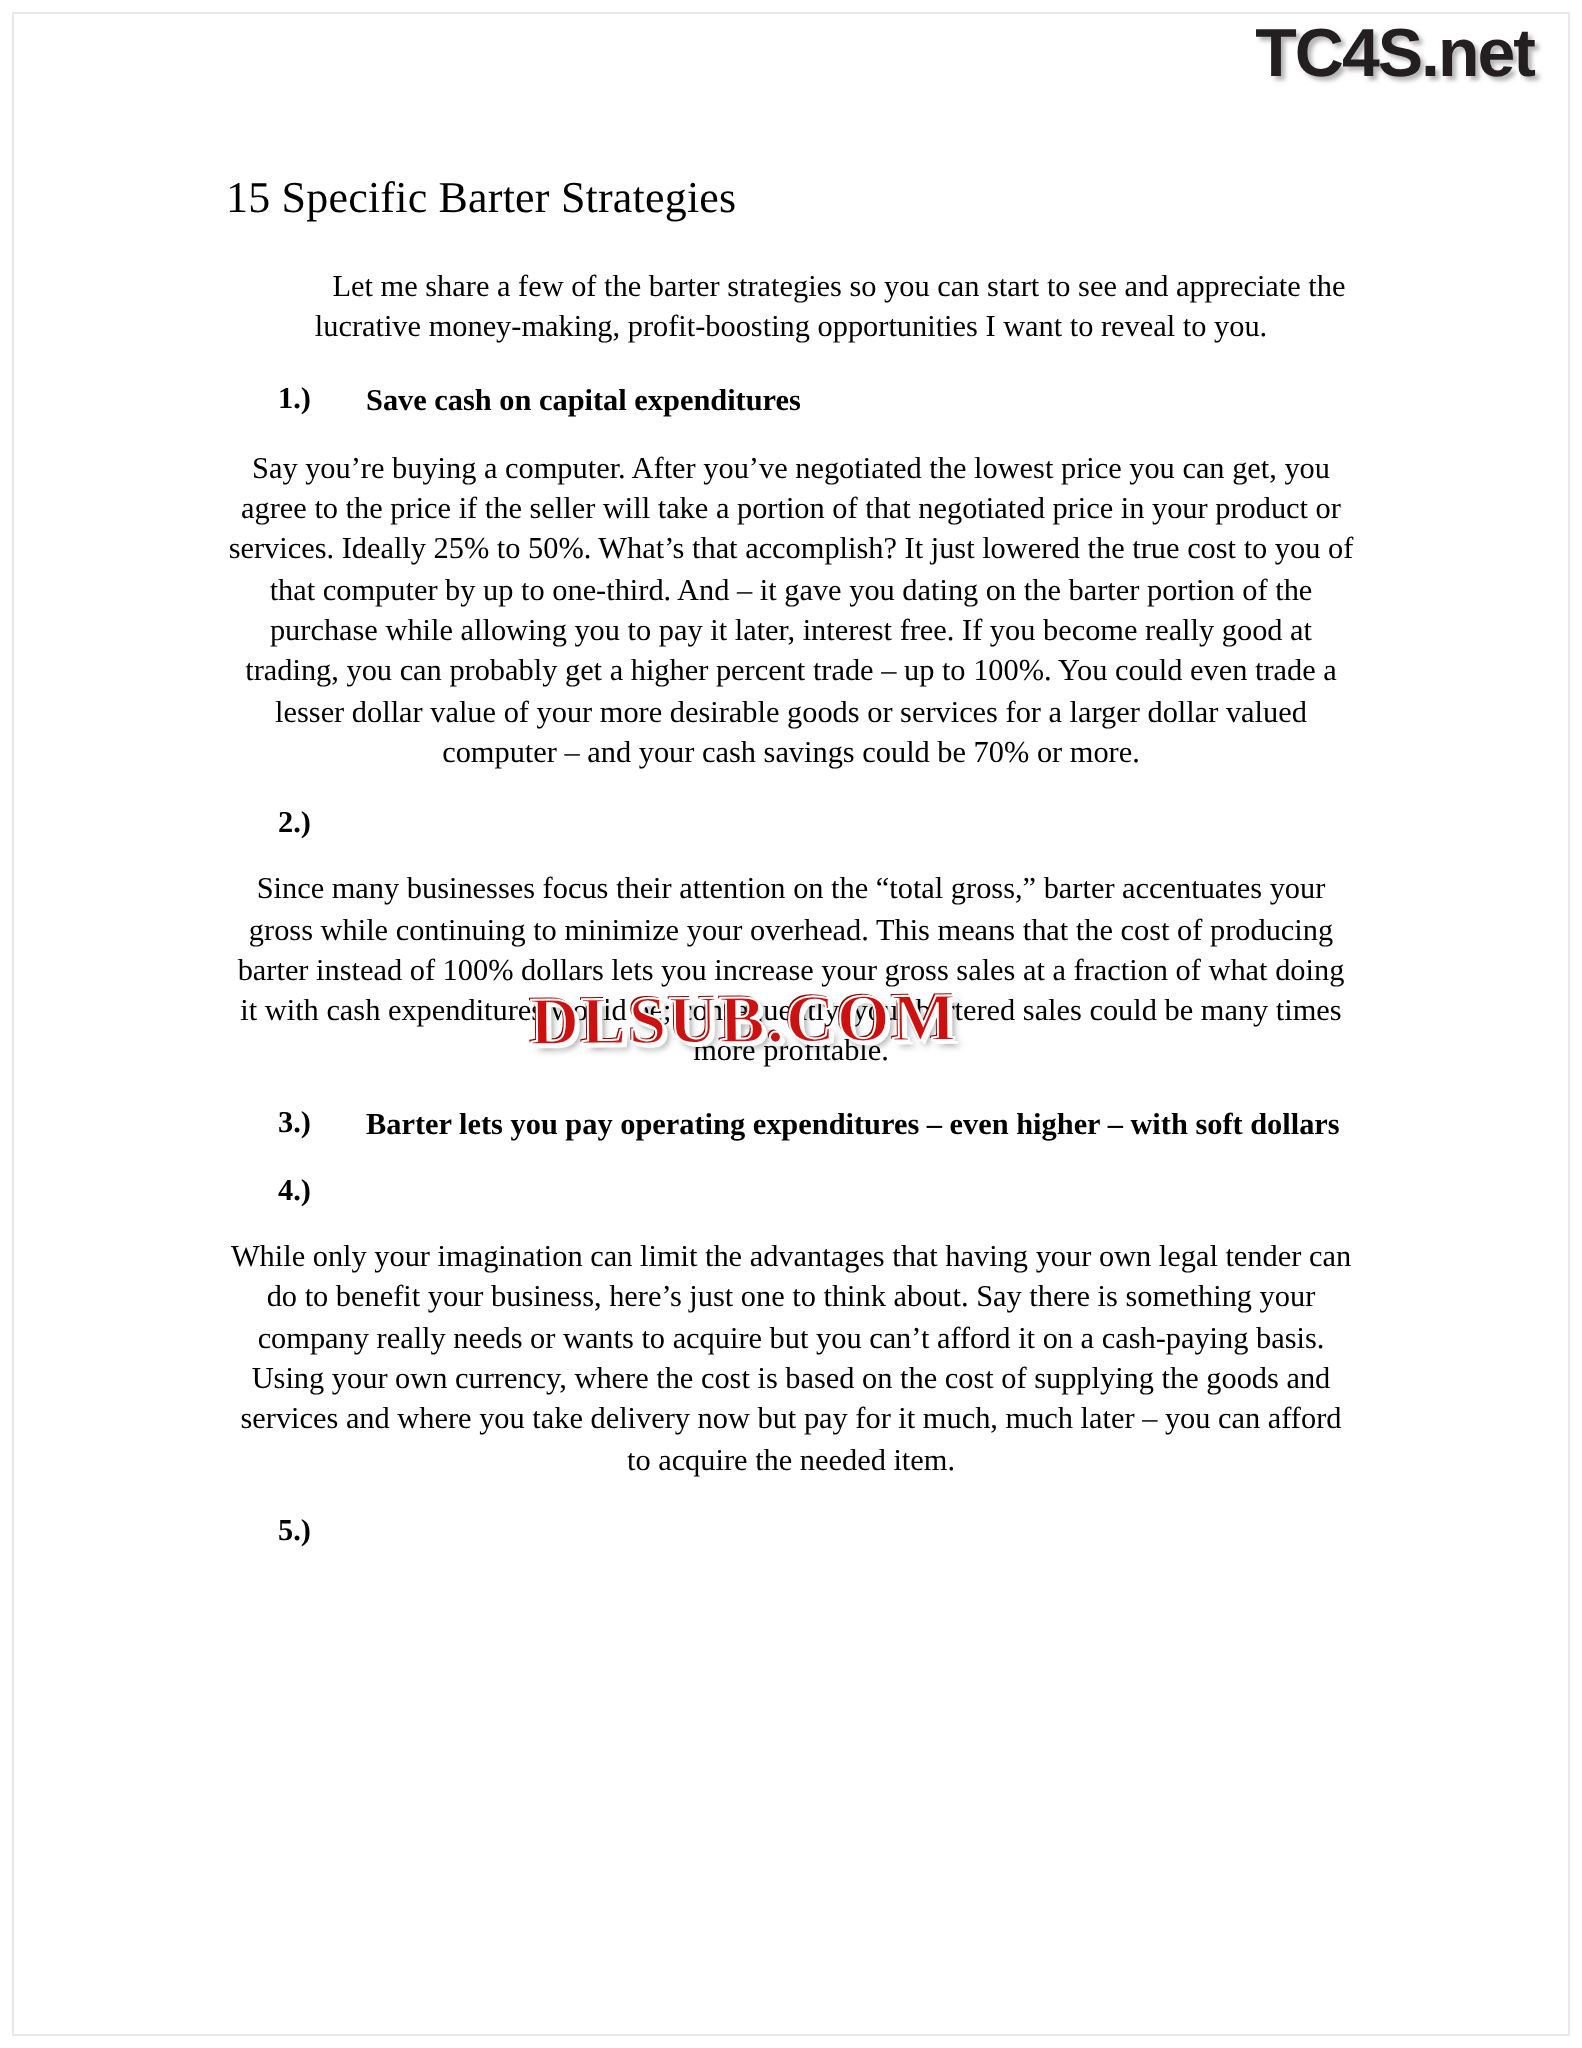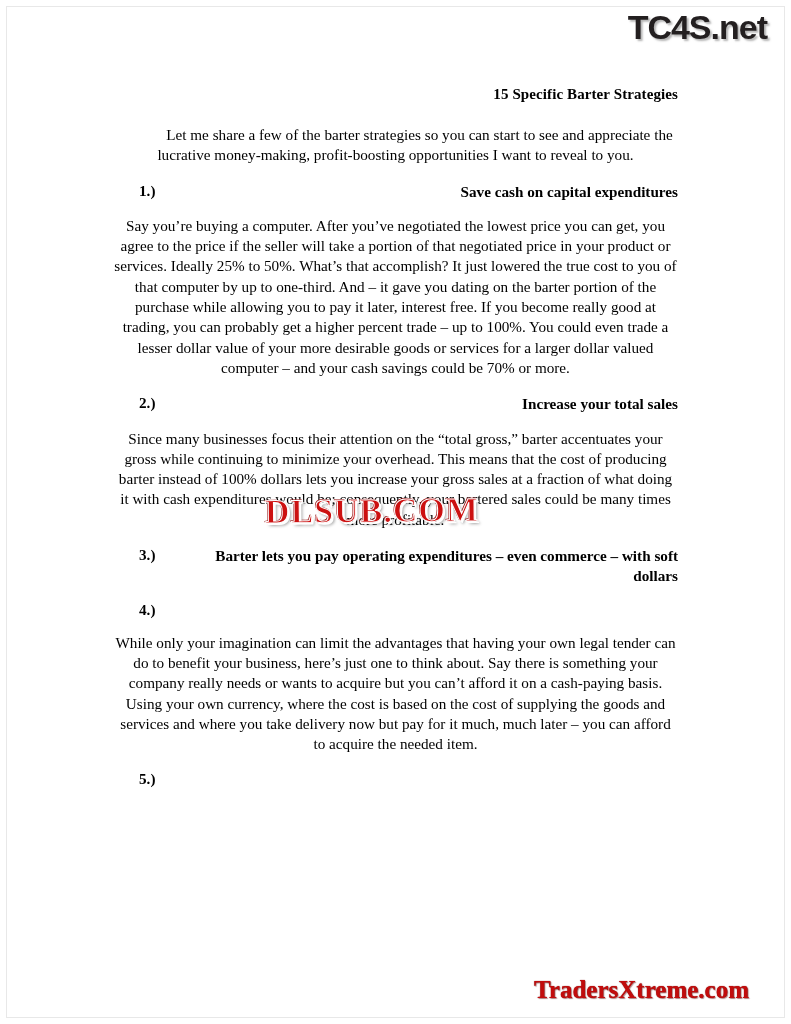--- a/index.html
+++ b/index.html
@@ -72,23 +72,23 @@
   }
 
   .content {
     position: absolute;
     left: 113px;
     top: 86px;
     width: 565px;
   }
 
   h1.doc-title {
-    font-size: 15px;
-    font-weight: bold;
-    text-align: right;
+    font-size: 22px;
+    font-weight: normal;
+    text-align: left;
     margin: 0 0 22px 0;
     letter-spacing: 0.1px;
   }
 
   p.para {
     font-size: 15.2px;
     line-height: 20.3px;
     margin: 0 0 16px 0;
     text-align: center;
   }
@@ -107,21 +107,20 @@
     width: 70px;
     flex: 0 0 70px;
     padding-left: 26px;
     box-sizing: border-box;
   }
   .item-head {
     font-size: 15.2px;
     font-weight: bold;
     line-height: 20.3px;
     flex: 1;
-    text-align: right;
   }
 </style>
 </head>
 <body>
 
 <div class="page">
   <div class="page-edge"></div>
 
   <div class="watermark-top">TC4S.net</div>
 
@@ -132,35 +131,33 @@
     <p class="para indent">Let me share a few of the barter strategies so you can start to see and appreciate the lucrative money-making, profit-boosting opportunities I want to reveal to you.</p>
 
     <div class="item">
       <div class="item-num">1.)</div>
       <div class="item-head">Save cash on capital expenditures</div>
     </div>
     <p class="para">Say you’re buying a computer.  After you’ve negotiated the lowest price you can get, you agree to the price if the seller will take a portion of that negotiated price in your product or services.  Ideally 25% to 50%.  What’s that accomplish?  It just lowered the true cost to you of that computer by up to one-third.  And – it gave you dating on the barter portion of the purchase while allowing you to pay it later, interest free.  If you become really good at trading, you can probably get a higher percent trade – up to 100%.  You could even trade a lesser dollar value of your more desirable goods or services for a larger dollar valued computer – and your cash savings could be 70% or more.</p>
 
     <div class="item">
       <div class="item-num">2.)</div>
-      <div class="item-head">Increase your total sales</div>
     </div>
     <p class="para">Since many businesses focus their attention on the “total gross,” barter accentuates your gross while continuing to minimize your overhead.  This means that the cost of producing barter instead of 100% dollars lets you increase your gross sales at a fraction of what doing it with cash expenditures would be; consequently, your bartered sales could be many times more profitable.</p>
 
     <div class="item">
       <div class="item-num">3.)</div>
-      <div class="item-head">Barter lets you pay operating expenditures – even commerce – with soft dollars</div>
+      <div class="item-head">Barter lets you pay operating expenditures – even higher – with soft dollars</div>
     </div>
 
     <div class="item">
       <div class="item-num">4.)</div>
     </div>
     <p class="para">While only your imagination can limit the advantages that having your own legal tender can do to benefit your business, here’s just one to think about.  Say there is something your company really needs or wants to acquire but you can’t afford it on a cash-paying basis.  Using your own currency, where the cost is based on the cost of supplying the goods and services and where you take delivery now but pay for it much, much later – you can afford to acquire the needed item.</p>
 
     <div class="item">
       <div class="item-num">5.)</div>
     </div>
 
   </div>
 
   <div class="watermark-mid">DLSUB.COM</div>
-  <div class="watermark-bottom">TradersXtreme.com</div>
 </div>
 
 </body></html>

